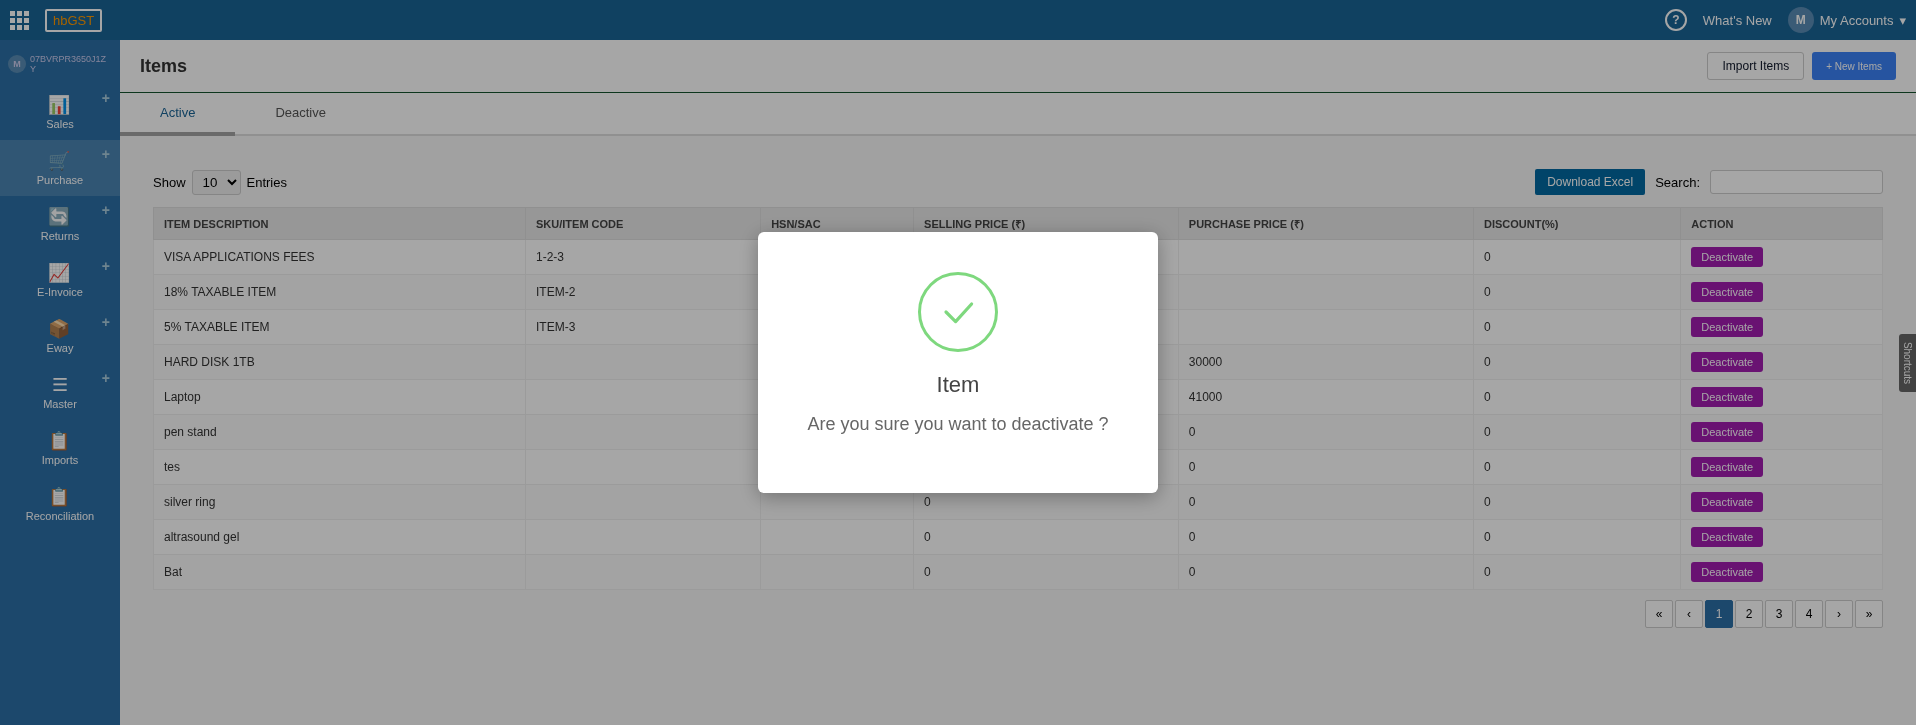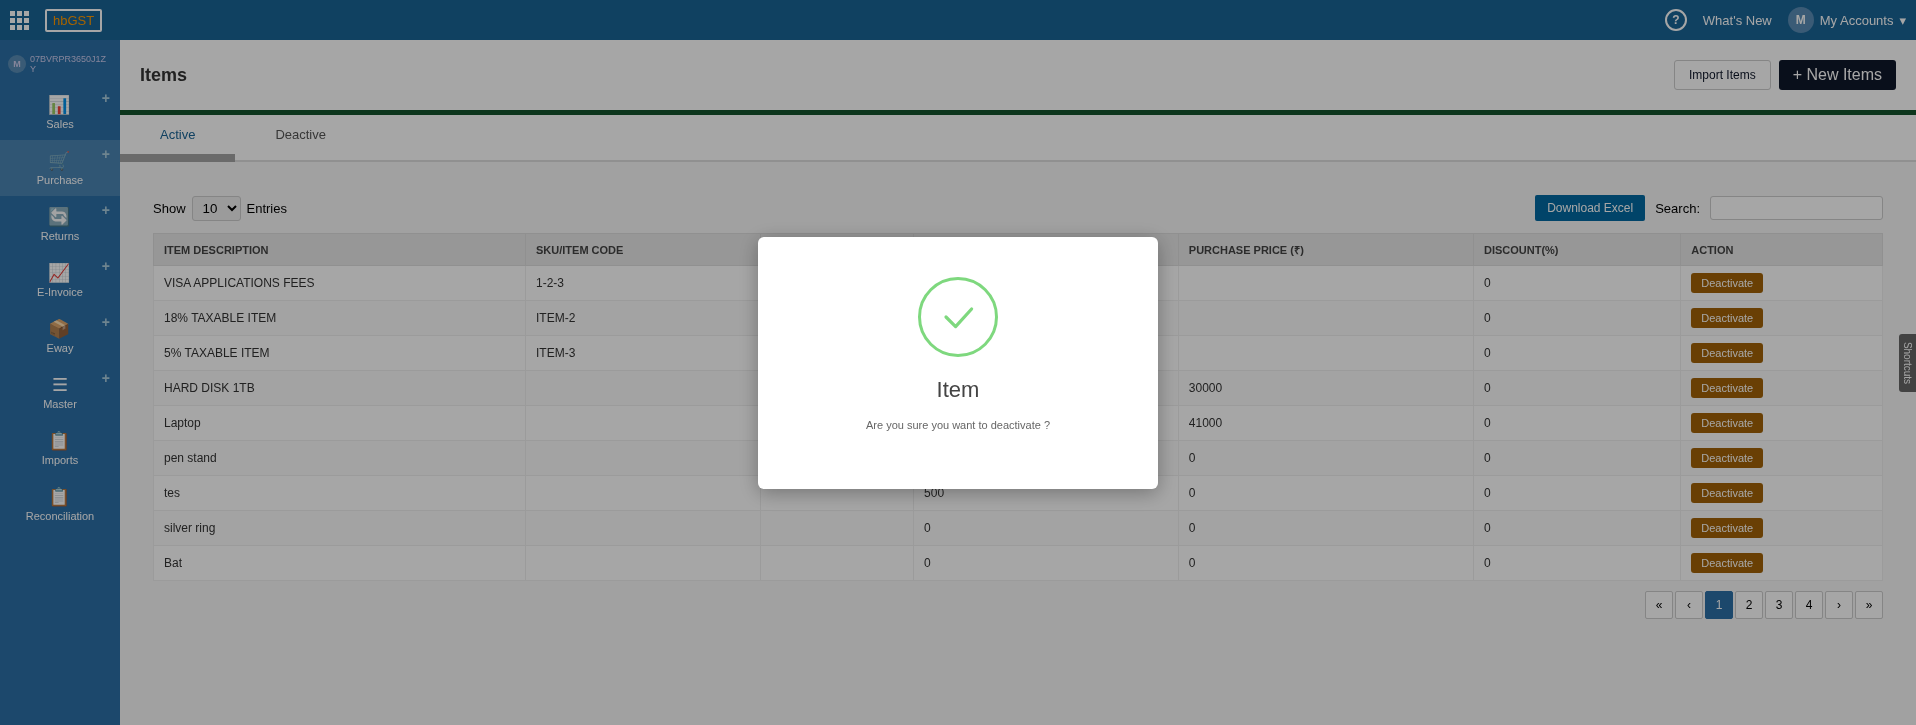--- a/index.html
+++ b/index.html
@@ -90,52 +90,52 @@
       text-orientation: mixed; padding: 8px 3px; border-radius: 3px 0 0 3px; cursor: pointer;
       z-index: 10;
     }
 
     
     .main { flex: 1; display: flex; flex-direction: column; overflow: hidden; }
 
     
     .page-header {
       background: white;
-      padding: 20px 20px;
+      padding: 12px 20px;
       display: flex;
       align-items: center;
       justify-content: space-between;
-      border-bottom: 5px solid #14532d;
+      border-bottom: 1px solid #14532d;
     }
     .page-title { font-size: 18px; font-weight: bold; color: #333; }
     .header-actions { display: flex; gap: 8px; }
     .btn-import {
       background: white; border: 1px solid #ccc; padding: 6px 14px;
       border-radius: 3px; cursor: pointer; font-size: 12px; color: #0f172a;
     }
     .btn-new {
-      background: #0f172a; color: white; border: none; padding: 6px 14px;
-      border-radius: 3px; cursor: pointer; font-size: 16px;
+      background: #3b82f6; color: white; border: none; padding: 6px 14px;
+      border-radius: 3px; cursor: pointer; font-size: 10px;
     }
 
     
     .tabs {
       background: white;
       display: flex;
       border-bottom: 2px solid #ddd;
     }
     .tab {
       padding: 12px 40px;
       cursor: pointer;
       font-size: 13px;
       color: #555;
       border-bottom: 3px solid transparent;
       margin-bottom: -2px;
     }
-    .tab.active { color: #1a6496; border-bottom: 8px solid #a3a3a3; }
+    .tab.active { color: #1a6496; border-bottom: 4px solid #a3a3a3; }
 
     
     .table-area { background: #f8f8f8; flex: 1; padding: 33px; overflow: auto; }
 
     .table-controls {
       display: flex;
       align-items: center;
       justify-content: space-between;
       margin-bottom: 12px;
     }
@@ -150,21 +150,21 @@
 
     
     .data-table { width: 100%; border-collapse: collapse; background: white; font-size: 12px; }
     .data-table th {
       background: #e8e8e8; text-align: left; padding: 8px 10px;
       border: 1px solid #ddd; font-size: 11px; text-transform: uppercase; color: #444;
     }
     .data-table td { padding: 7px 10px; border: 1px solid #eee; color: #333; }
     .data-table tr:nth-child(even) td { background: #fafafa; }
     .btn-deactivate {
-      background: #a16207; color: white; border: none; padding: 4px 10px;
+      background: #a21caf; color: white; border: none; padding: 4px 10px;
       border-radius: 3px; cursor: pointer; font-size: 11px;
     }
 
     
     .pagination {
       display: flex;
       justify-content: flex-end;
       align-items: center;
       margin-top: 10px;
       gap: 2px;
@@ -190,21 +190,21 @@
       box-shadow: 0 4px 20px rgba(0,0,0,0.3);
     }
     .modal-check-circle {
       width: 80px; height: 80px; border-radius: 50%;
       border: 3px solid #7ed87e;
       display: flex; align-items: center; justify-content: center;
       margin-bottom: 20px;
     }
     .modal-check-circle svg { width: 40px; height: 40px; }
     .modal-title { font-size: 22px; color: #444; margin-bottom: 16px; font-weight: 500; }
-    .modal-message { font-size: 11px; color: #666; margin-bottom: 28px; text-align: center; }
+    .modal-message { font-size: 18px; color: #666; margin-bottom: 28px; text-align: center; }
     .modal-actions { display: flex; gap: 14px; }
     .btn-cancel {
       padding: 10px 28px; background: #ccc; color: #333; border: none;
       border-radius: 4px; cursor: pointer; font-size: 14px;
     }
     .btn-ok {
       padding: 10px 28px; background: #2ec27e; color: white; border: none;
       border-radius: 4px; cursor: pointer; font-size: 14px;
     }
   </style>
@@ -414,20 +414,31 @@
       <td></td>
       <td></td>
       <td>0</td>
       <td>0</td>
       <td>0</td>
       <td>
         <button class="btn-deactivate">Deactivate</button>
       </td>
     </tr>
             <tr>
+      <td>altrasound gel</td>
+      <td></td>
+      <td></td>
+      <td>0</td>
+      <td>0</td>
+      <td>0</td>
+      <td>
+        <button class="btn-deactivate">Deactivate</button>
+      </td>
+    </tr>
+            <tr>
       <td>Bat</td>
       <td></td>
       <td></td>
       <td>0</td>
       <td>0</td>
       <td>0</td>
       <td>
         <button class="btn-deactivate">Deactivate</button>
       </td>
     </tr>

